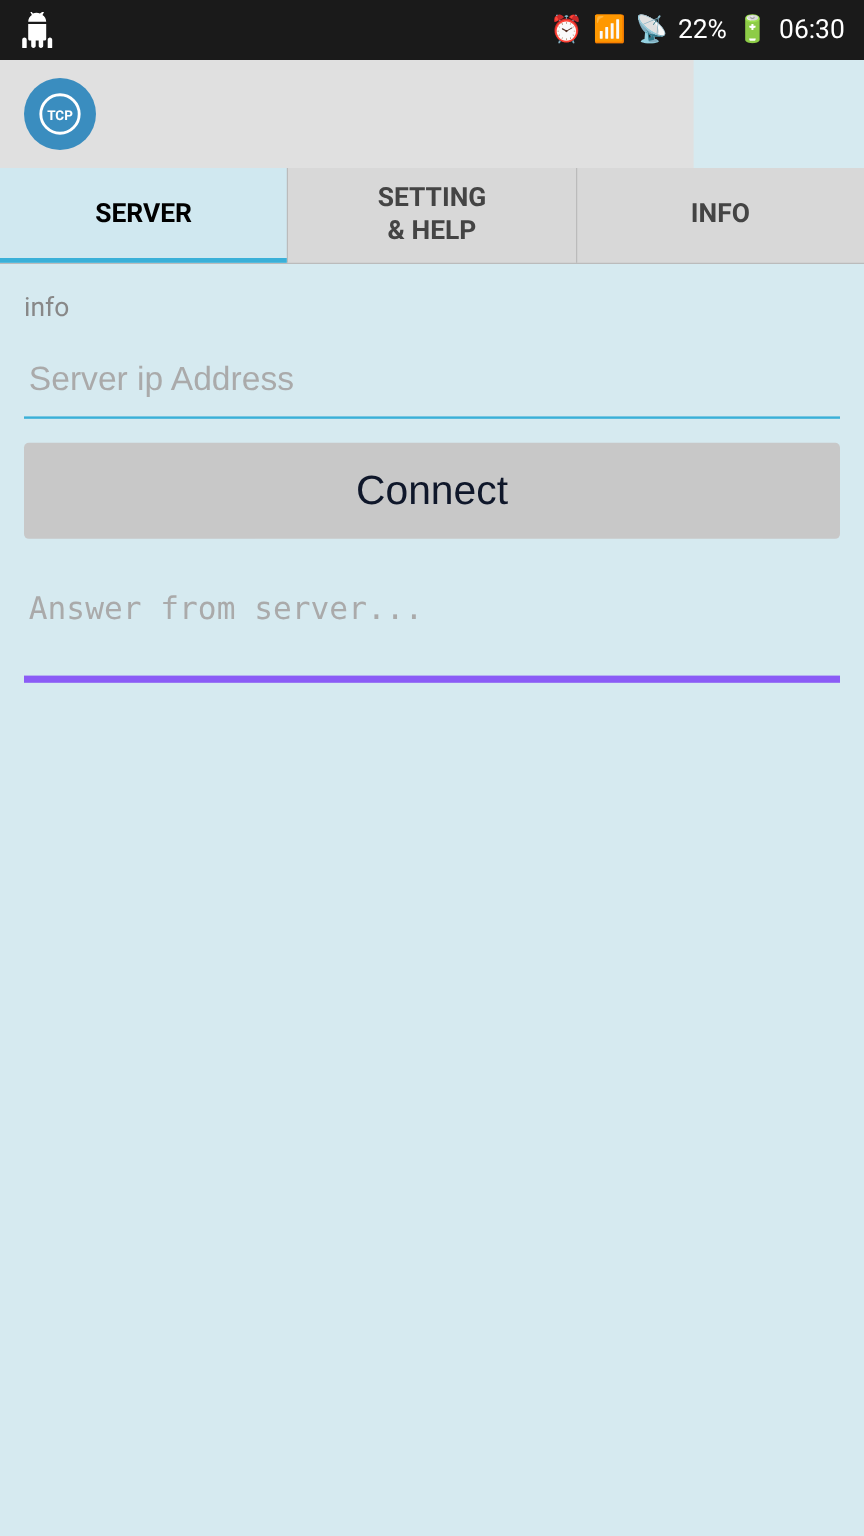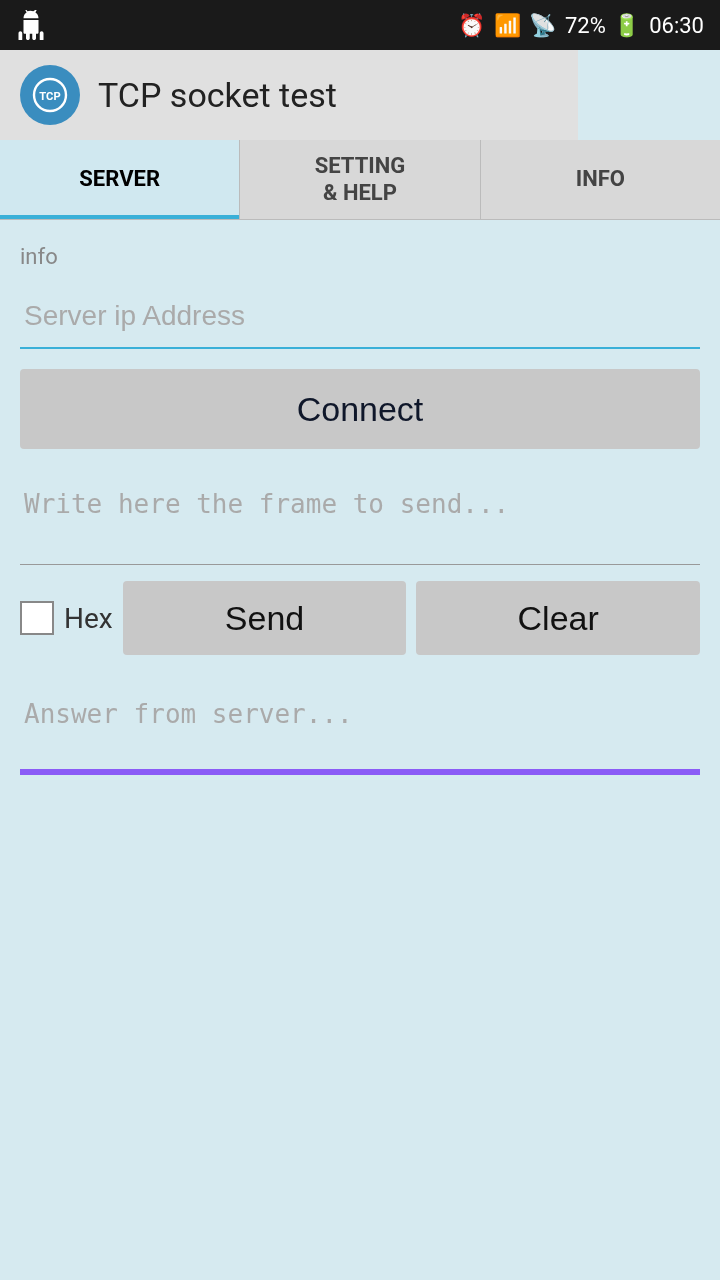--- a/index.html
+++ b/index.html
@@ -257,36 +257,35 @@
       <path d="M6 18c0 .55.45 1 1 1h1v3.5c0 .83.67 1.5 1.5 1.5s1.5-.67 1.5-1.5V19h2v3.5c0 .83.67 1.5 1.5 1.5s1.5-.67 1.5-1.5V19h1c.55 0 1-.45 1-1V8H6v10zm-2.5-1C2.67 17 2 17.67 2 18.5v5c0 .83.67 1.5 1.5 1.5S5 24.33 5 23.5v-5C5 17.67 4.33 17 3.5 17zm17 0c-.83 0-1.5.67-1.5 1.5v5c0 .83.67 1.5 1.5 1.5s1.5-.67 1.5-1.5v-5c0-.83-.67-1.5-1.5-1.5zm-4.97-15l1.06-2.06c.1-.19.03-.43-.16-.53-.19-.1-.43-.03-.53.16L13.85 1c-.71-.32-1.5-.5-2.35-.5s-1.64.18-2.35.5L8.1-.43C8-.62 7.76-.69 7.57-.59c-.19.1-.26.34-.16.53L8.47 2C6.97 2.91 6 4.62 6 6.5h12c0-1.88-.97-3.59-2.47-4.5z"></path>
     </svg>
   </div>
   <div class="status-right">
 
     <span>⏰</span>
 
     <span>📶</span>
 
     <span>📡</span>
-    <span>72%</span>
+    <span>22%</span>
 
     <span style="color:#7fff00;">🔋</span>
     <span>06:30</span>
   </div>
 </div>
 
 <div class="app-header">
   <div class="app-logo">
     <svg viewBox="0 0 50 50">
 
       <circle cx="25" cy="25" r="20" fill="none" stroke="white" stroke-width="3"></circle>
       <text x="25" y="31" text-anchor="middle" font-size="14" fill="white" font-weight="bold">TCP</text>
     </svg>
   </div>
-  <span class="app-title">TCP socket test</span>
 </div>
 
 <div class="tabs">
   <div class="tab active">
     <span>SERVER</span>
   </div>
   <div class="tab">
     <span>SETTING<br>&amp; HELP</span>
   </div>
   <div class="tab">
@@ -297,29 +296,17 @@
 <div class="content">
   <div class="info-label">info</div>
 
   <div class="input-group">
     <input class="text-input" type="text" placeholder="Server ip Address" style="">
   </div>
 
 
   <button class="connect-btn">Connect</button>
 
-  <div class="frame-area">
-    <textarea class="frame-input" rows="2" placeholder="Write here the frame to send..." style=""></textarea>
-
-    <div class="action-row">
-      <div class="hex-group">
-        <div class="hex-checkbox"></div>
-        <span class="hex-label">Hex</span>
-      </div>
-      <button class="send-btn">Send</button>
-      <button class="clear-btn">Clear</button>
-    </div>
-  </div>
 
   <div class="answer-area">
     <textarea class="answer-input" rows="2" placeholder="Answer from server..." style=""></textarea>
   </div>
 </div>
 
 </body></html>

